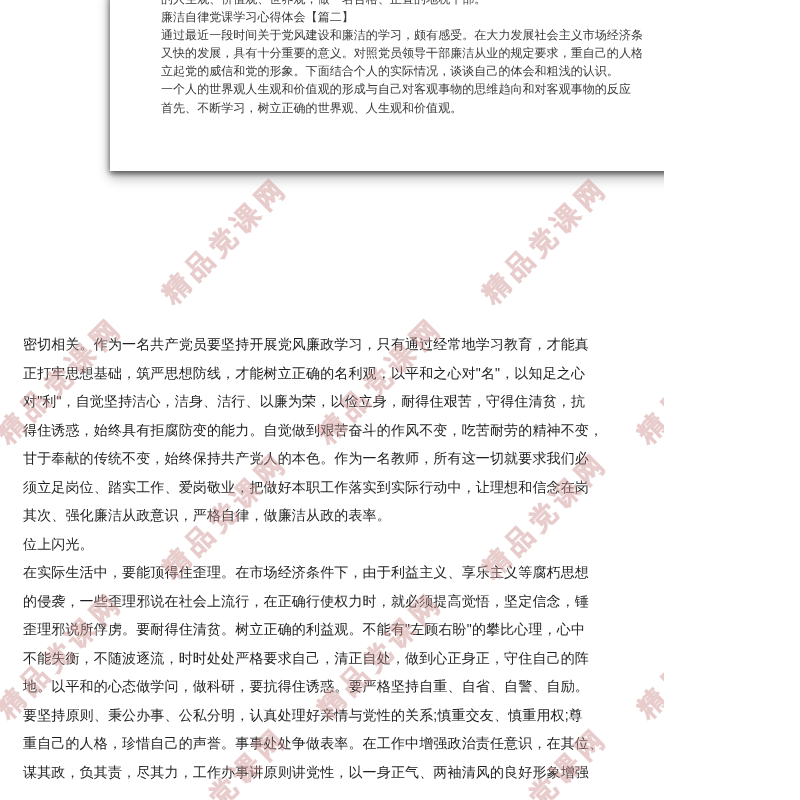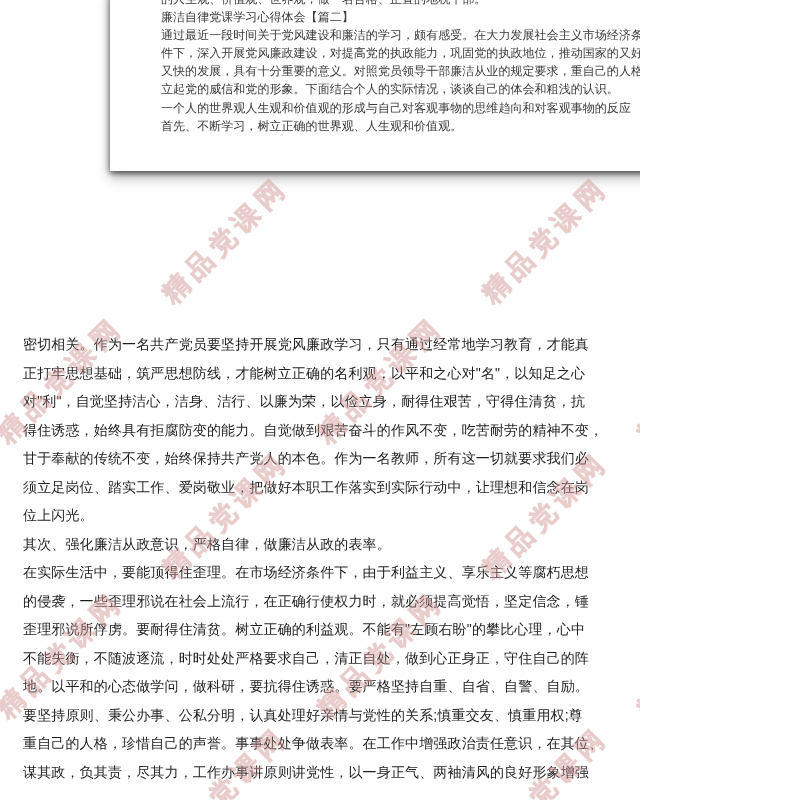--- a/index.html
+++ b/index.html
@@ -10,20 +10,21 @@
     overflow: hidden;
     background: #ffffff;
     font-family: "Liberation Sans", "DejaVu Sans", sans-serif;
   }
   .stage {
     position: relative;
     width: 640px;
     height: 800px;
     overflow: hidden;
     background: #ffffff;
+    padding-left: 24px;
   }
 
   
   .page-card {
     position: absolute;
     left: 110px;
     top: -10px;
     width: 574px;
     height: 181px;
     background: #ffffff;
@@ -92,36 +93,35 @@
 </style>
 </head>
 <body>
 
 <div class="stage">
 
   <div class="page-card">
     <div class="card-line">的人生观、价值观、世界观，做一名合格、正直的地税干部。</div>
     <div class="card-line">廉洁自律党课学习心得体会【篇二】</div>
     <div class="card-line">通过最近一段时间关于党风建设和廉洁的学习，颇有感受。在大力发展社会主义市场经济条</div>
-    <div class="card-line">件下，深入开展党风廉政建设，对提高党的执政能力，巩固党的执政地位，推动国家的又好</div>
     <div class="card-line">又快的发展，具有十分重要的意义。对照党员领导干部廉洁从业的规定要求，重自己的人格</div>
     <div class="card-line">立起党的威信和党的形象。下面结合个人的实际情况，谈谈自己的体会和粗浅的认识。</div>
     <div class="card-line">一个人的世界观人生观和价值观的形成与自己对客观事物的思维趋向和对客观事物的反应</div>
     <div class="card-line">首先、不断学习，树立正确的世界观、人生观和价值观。</div>
   </div>
 
   <div class="body-text">
     <div class="body-line">密切相关。作为一名共产党员要坚持开展党风廉政学习，只有通过经常地学习教育，才能真</div>
     <div class="body-line">正打牢思想基础，筑严思想防线，才能树立正确的名利观，以平和之心对"名"，以知足之心</div>
     <div class="body-line">对"利"，自觉坚持洁心，洁身、洁行、以廉为荣，以俭立身，耐得住艰苦，守得住清贫，抗</div>
     <div class="body-line">得住诱惑，始终具有拒腐防变的能力。自觉做到艰苦奋斗的作风不变，吃苦耐劳的精神不变，</div>
     <div class="body-line">甘于奉献的传统不变，始终保持共产党人的本色。作为一名教师，所有这一切就要求我们必</div>
     <div class="body-line">须立足岗位、踏实工作、爱岗敬业，把做好本职工作落实到实际行动中，让理想和信念在岗</div>
+    <div class="body-line">其次、强化廉洁从政意识，严格自律，做廉洁从政的表率。</div>
     <div class="body-line">位上闪光。</div>
-    <div class="body-line">其次、强化廉洁从政意识，严格自律，做廉洁从政的表率。</div>
     <div class="body-line">在实际生活中，要能顶得住歪理。在市场经济条件下，由于利益主义、享乐主义等腐朽思想</div>
     <div class="body-line">的侵袭，一些歪理邪说在社会上流行，在正确行使权力时，就必须提高觉悟，坚定信念，锤</div>
     <div class="body-line">歪理邪说所俘虏。要耐得住清贫。树立正确的利益观。不能有"左顾右盼"的攀比心理，心中</div>
     <div class="body-line">不能失衡，不随波逐流，时时处处严格要求自己，清正自处，做到心正身正，守住自己的阵</div>
     <div class="body-line">地。以平和的心态做学问，做科研，要抗得住诱惑。要严格坚持自重、自省、自警、自励。</div>
     <div class="body-line">要坚持原则、秉公办事、公私分明，认真处理好亲情与党性的关系;慎重交友、慎重用权;尊</div>
     <div class="body-line">重自己的人格，珍惜自己的声誉。事事处处争做表率。在工作中增强政治责任意识，在其位、</div>
     <div class="body-line">谋其政，负其责，尽其力，工作办事讲原则讲党性，以一身正气、两袖清风的良好形象增强</div>
   </div>
 

